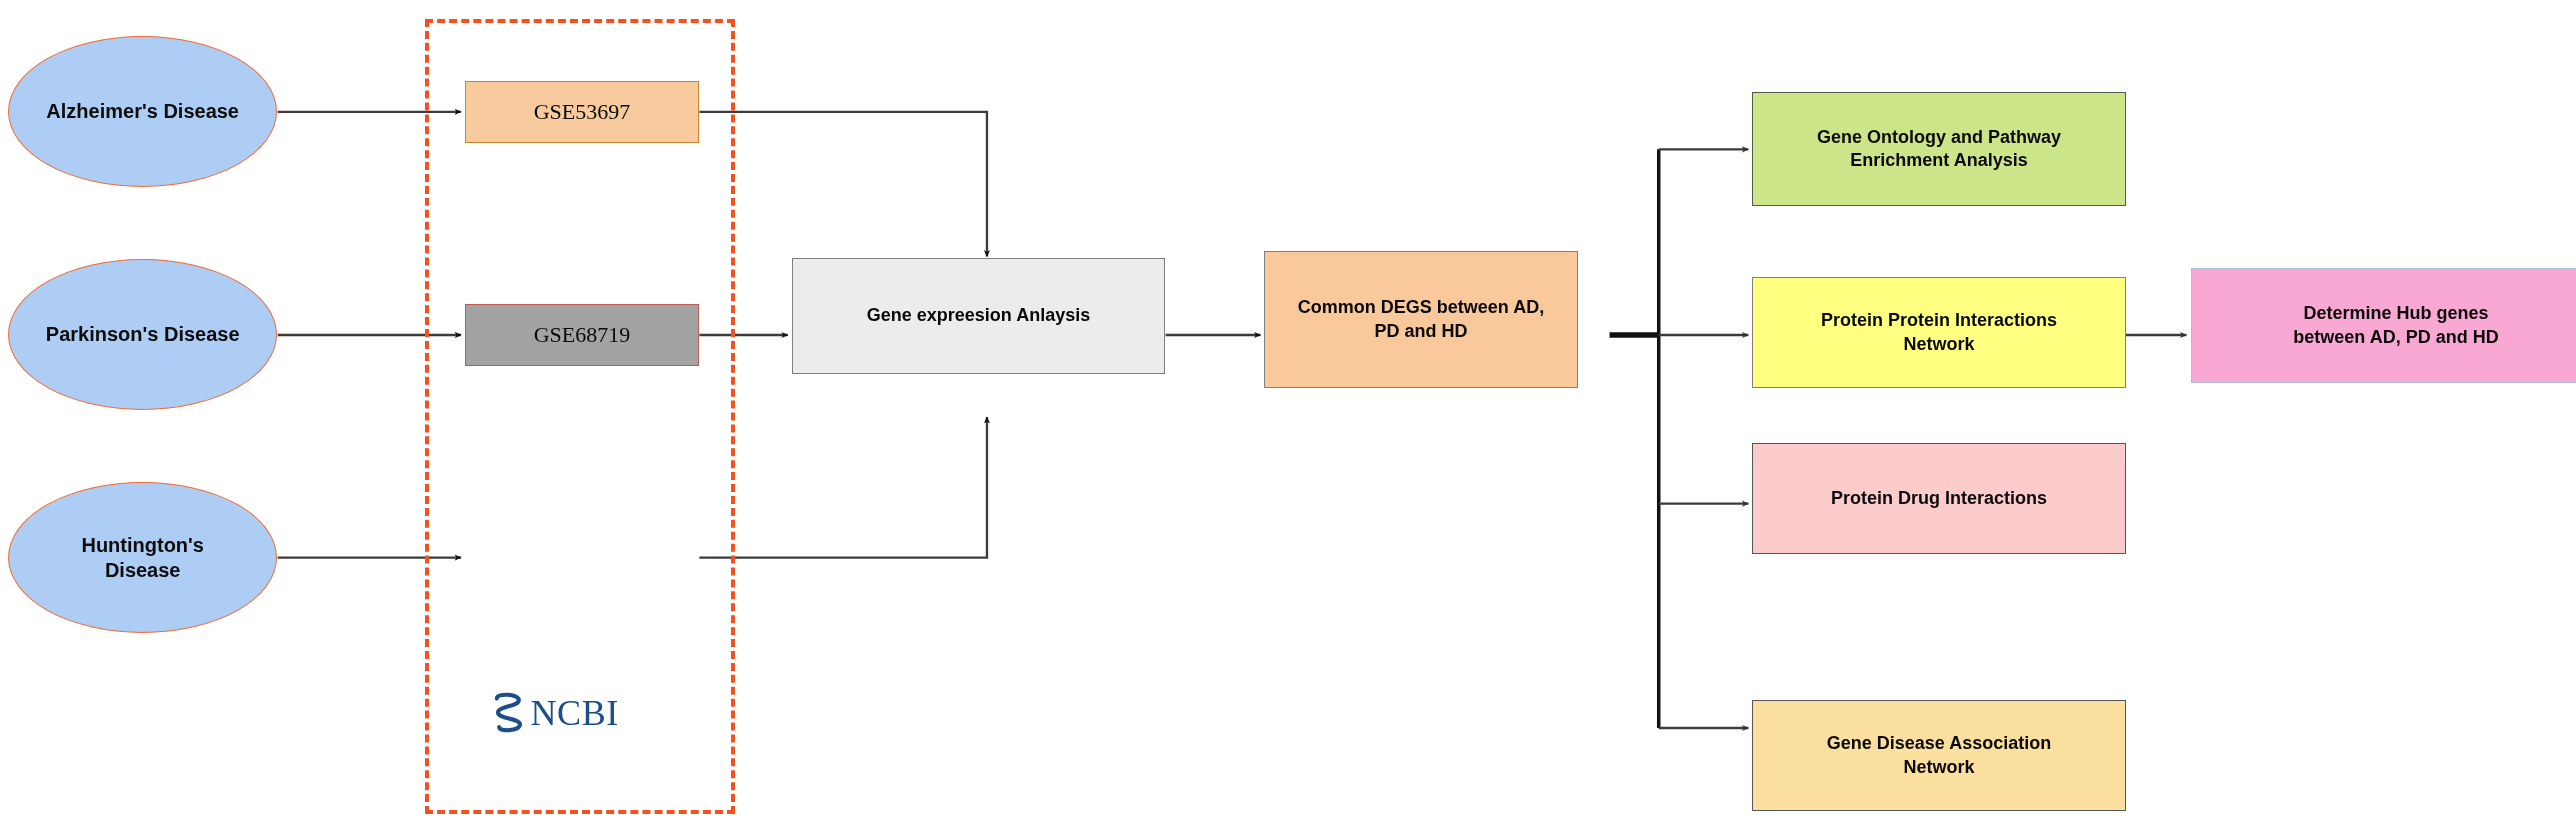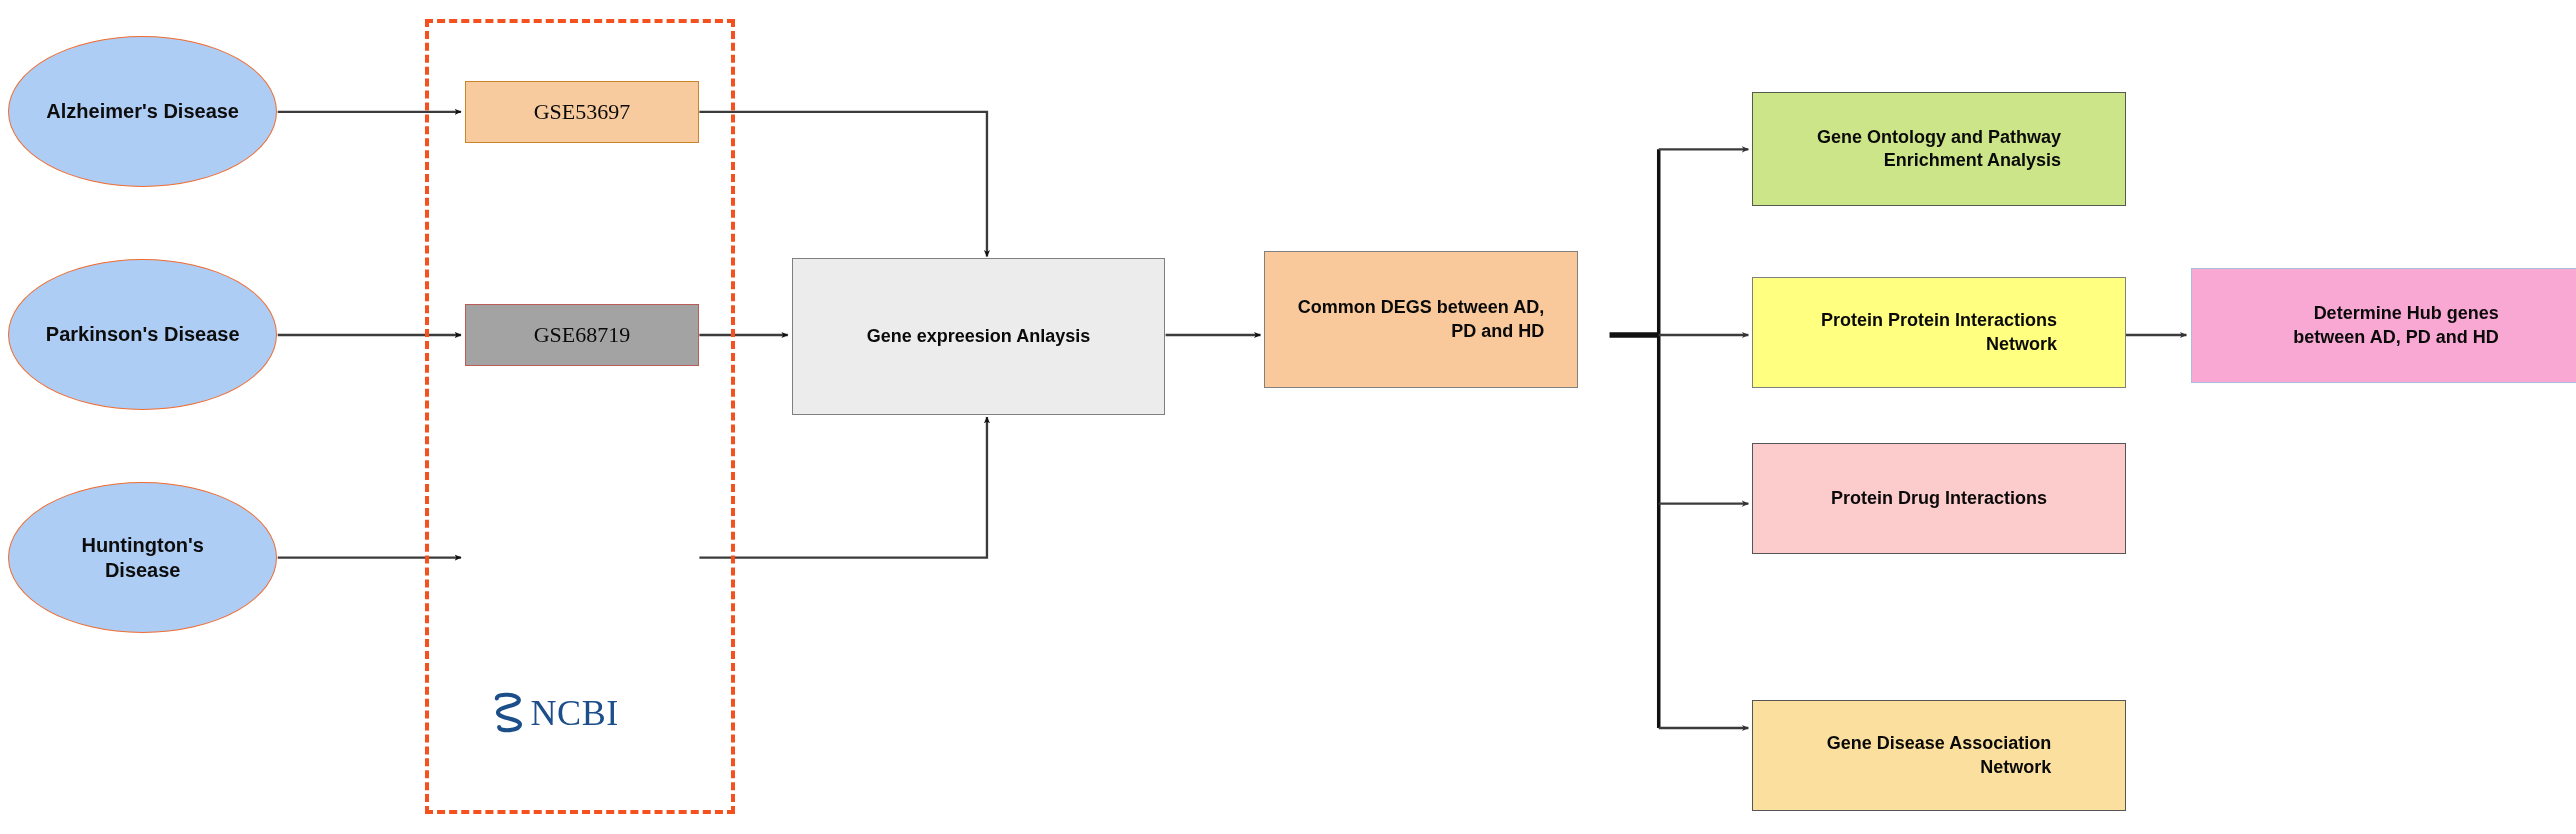--- a/index.html
+++ b/index.html
@@ -44,21 +44,21 @@
     line-height: 1.22;
     box-sizing: border-box;
   }
 
   
   .box {
     position: absolute;
     display: flex;
     align-items: center;
     justify-content: center;
-    text-align: right;
+    text-align: center;
     box-sizing: border-box;
     color: #0a0a0a;
   }
   .box .lbl { display: block; padding: 0 8.2px; }
 
   .box-gse {
     font-family: "Liberation Serif", serif;
     font-size: 22px;
     font-weight: normal;
     border-width: 1.8px;
@@ -160,21 +160,21 @@
 
   <div class="box box-gse" style="left:465px; top:81px; width:234px; height:62px; background:#f7cb9e; border-color:#c8842c;">
     <span class="lbl">GSE53697</span>
   </div>
 
   <div class="box box-gse" style="left:465px; top:304px; width:234px; height:62px; background:#a3a3a3; border-color:#bd5b57;">
     <span class="lbl">GSE68719</span>
   </div>
 
 
-  <div class="box box-proc" style="left:792px; top:258px; width:373px; height:157px; background:#ececec; border-color:#7f7f7f;">
+  <div class="box box-proc" style="left:792px; top:258px; width:373px; height:116px; background:#ececec; border-color:#7f7f7f;">
     <span class="lbl">Gene expreesion Anlaysis</span>
   </div>
 
   <div class="box box-proc" style="left:1264px; top:251px; width:314px; height:137px; background:#f9c99b; border-color:#808080;">
     <span class="lbl">Common DEGS between AD,<br>PD and HD</span>
   </div>
 
   <div class="box box-proc" style="left:1752px; top:92px; width:374px; height:114px; background:#cde589; border-color:#555a4e;">
     <span class="lbl">Gene Ontology and Pathway<br>Enrichment Analysis</span>
   </div>

